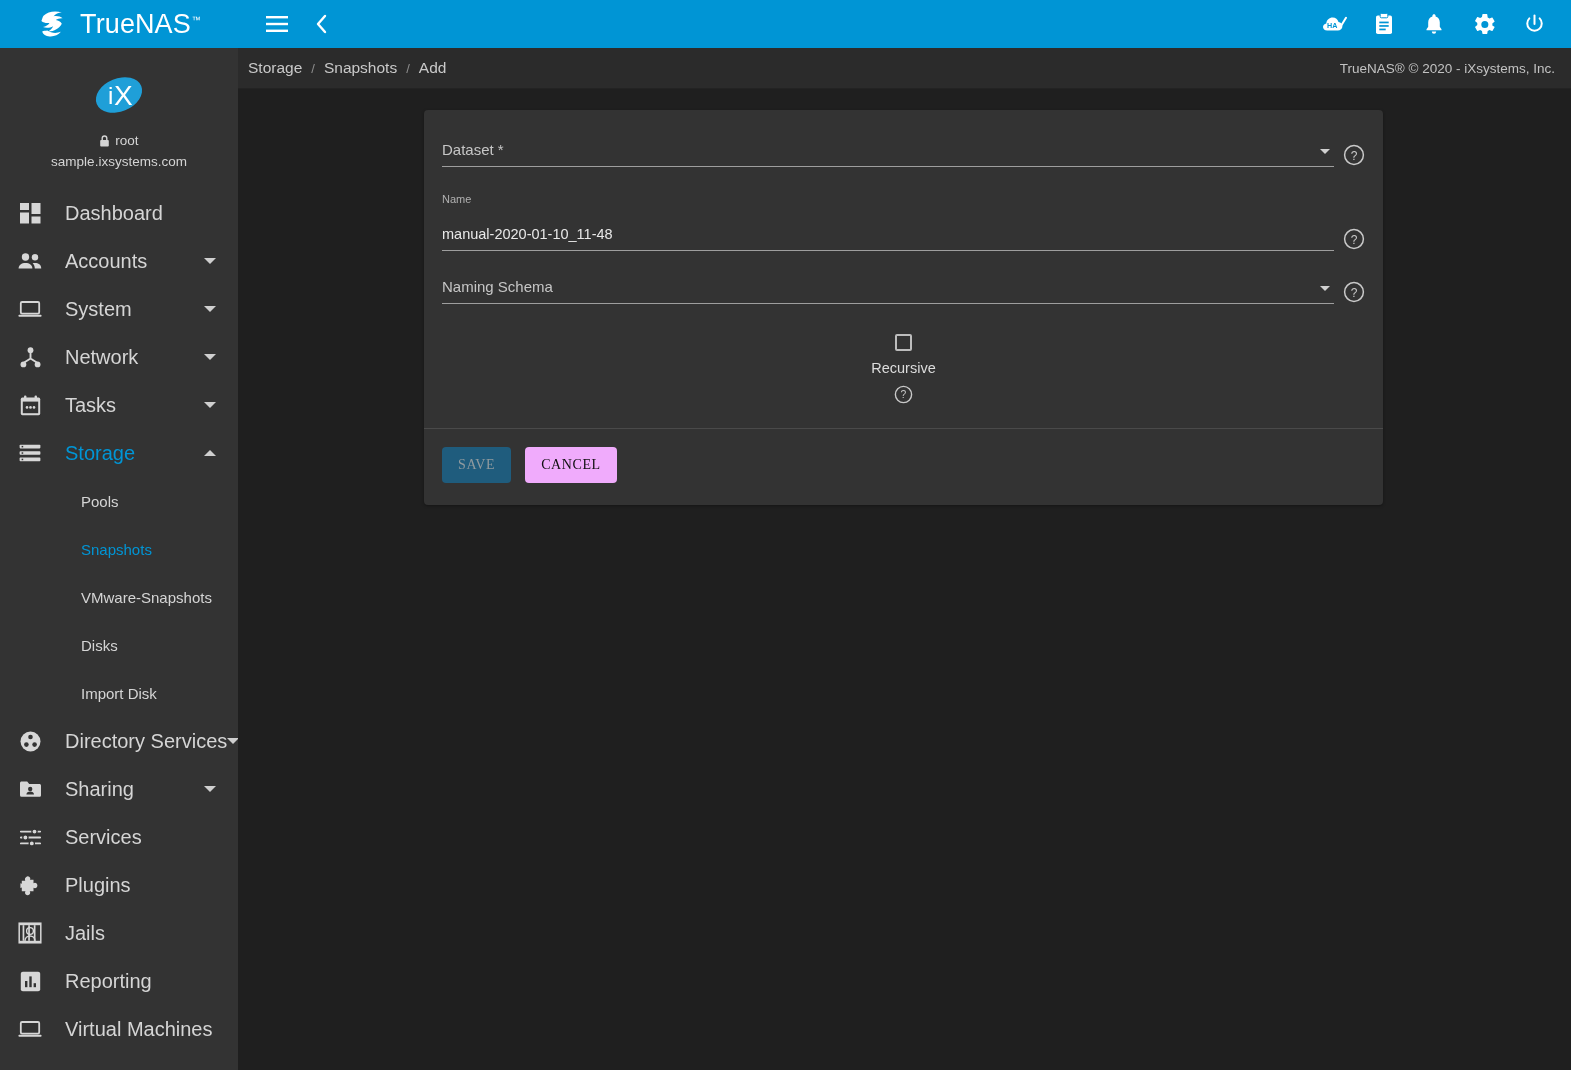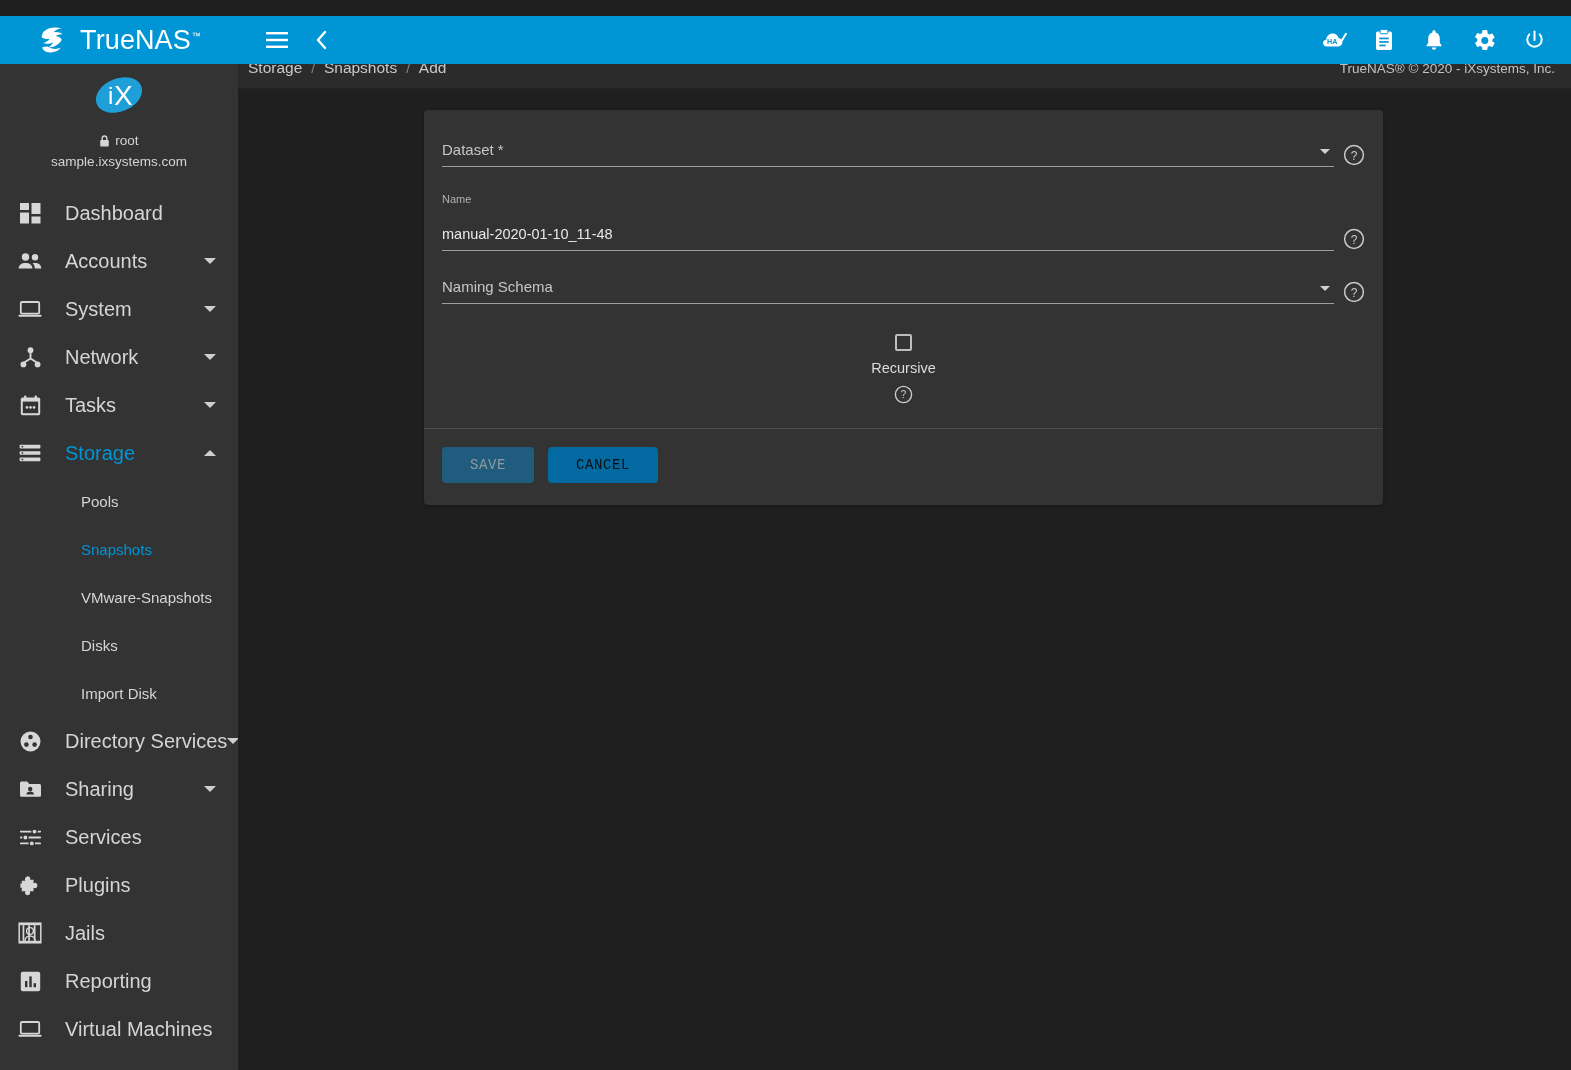--- a/index.html
+++ b/index.html
@@ -9,21 +9,21 @@
     height: 1070px;
     overflow: hidden;
     background: #1f1f1f;
     font-family: "Liberation Sans", sans-serif;
     -webkit-font-smoothing: antialiased;
   }
 
   
   .topbar {
     position: absolute;
-    top: 16px; left: 0;
+    top: 0; left: 0;
     width: 1571px;
     height: 48px;
     background: #0095d5;
     display: flex;
     align-items: center;
     z-index: 20;
   }
   .brand {
     width: 238px;
     height: 48px;
@@ -276,33 +276,33 @@
   }
   .checkbox-label {
     font-size: 14.5px;
     color: #dcdcdc;
   }
 
   .btn {
     border: none;
     border-radius: 4px;
     height: 36px;
-    padding: 0 28px;
+    padding: 0 16px;
     font-size: 14px;
-    font-family: Liberation Mono, monospace;
+    font-family: Liberation Serif, serif;
     font-weight: 500;
     letter-spacing: 0.6px;
     cursor: pointer;
   }
   .btn-save {
     background: #1f5c7d;
     color: #8f9a9f;
   }
   .btn-cancel {
-    background: #0369a1;
+    background: #f0abfc;
     color: #101010;
   }
 </style>
 </head>
 <body>
 
 <div class="topbar">
 
   <div class="brand">
     <span>

